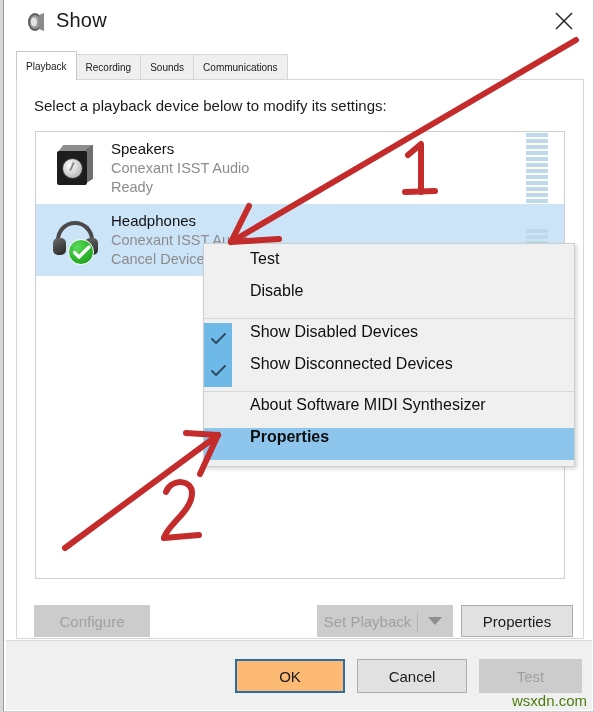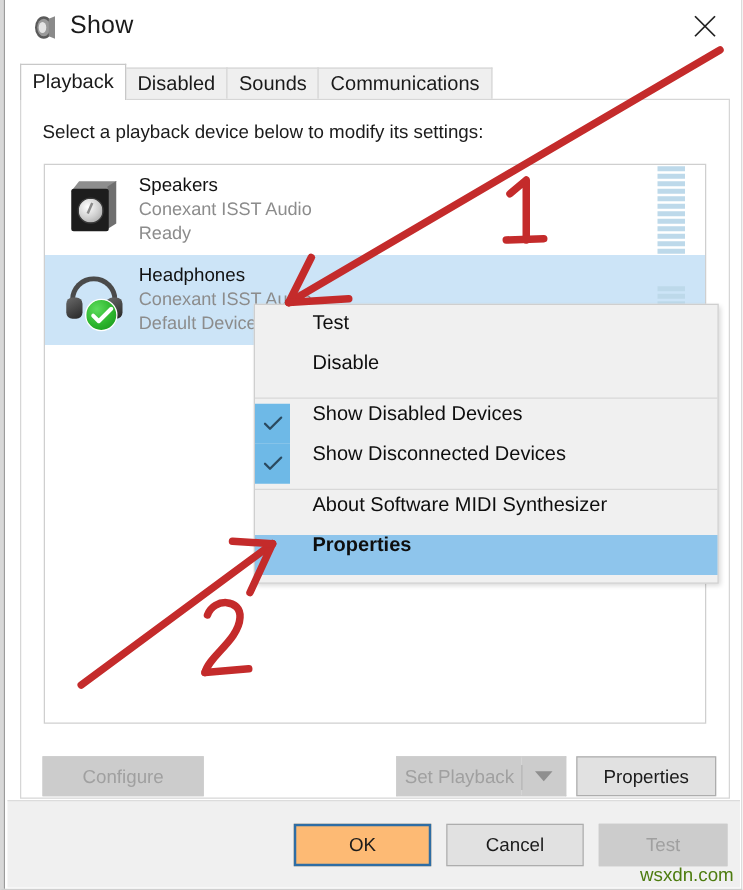--- a/index.html
+++ b/index.html
@@ -52,21 +52,21 @@
     display: flex; align-items: center; justify-content: center;
     cursor: default;
   }
   #close-button svg { display:block; }
 
   
   #tabstrip {
     position: absolute; left: 13px; top: 52px;
     height: 28px;
     display: flex; align-items: flex-end;
-    font-size: 16px;
+    font-size: 10px;
   }
   .tab {
     height: 26px;
     padding: 0 9px;
     display: flex; align-items: center;
     background: #efefef;
     border: 1px solid #d6d6d6;
     border-bottom: none;
     margin-right: -1px;
     color: #1a1a1a;
@@ -198,21 +198,21 @@
     border: 1px solid #adadad;
     color: #1b1b1b;
     cursor: default;
     white-space: nowrap;
   }
   .btn.disabled {
     background: #cccccc;
     border-color: #cccccc;
     color: #a0a0a0;
   }
-  #btn-configure { left: 31px;  top: 605px; width: 129px; height: 32px; }
+  #btn-configure { left: 31px;  top: 605px; width: 116px; height: 32px; }
   #btn-setdefault{ left: 314px; top: 605px; width: 100px; height: 32px; border-right:none;}
   #btn-setdefault-arrow{
     left: 414px; top: 605px; width: 36px; height: 32px;
     background:#cccccc; border:1px solid #cccccc; border-left:none;
   }
   #btn-setdefault-arrow::before{
     content:""; position:absolute; left:0; top:6px;
     width:1px; height:20px; background:#b3b3b3;
   }
   .caret {
@@ -302,21 +302,21 @@
         <line x1="19" y1="3" x2="3" y2="19" stroke="#202020" stroke-width="1.4"></line>
       </svg>
     </div>
   </div>
 
   <div id="tabstrip">
     <div class="tab active">
       <span>Playback</span>
     </div>
     <div class="tab">
-      <span>Disabled</span>
+      <span>Recording</span>
     </div>
     <div class="tab">
       <span>Sounds</span>
     </div>
     <div class="tab">
       <span>Communications</span>
     </div>
   </div>
 
   <div id="tabpage">
@@ -359,21 +359,21 @@
           <div class="hp-cupR"></div>
           <div class="hp-check">
             <svg width="18" height="15" viewBox="0 0 18 15">
               <path d="M1.5 7.5 L6 12 L16 2" stroke="#ffffff" stroke-width="3.2" fill="none" stroke-linecap="round" stroke-linejoin="round"></path>
             </svg>
           </div>
         </div>
         <div class="device-text">
           <div class="device-name">Headphones</div>
           <div class="device-sub">Conexant ISST Audio</div>
-          <div class="device-sub">Default Device</div>
+          <div class="device-sub">Cancel Device</div>
         </div>
         <div class="meter">
           <i></i>
             <i></i>
             <i></i>
             <i></i>
         </div>
       </div>
 
     </div>

